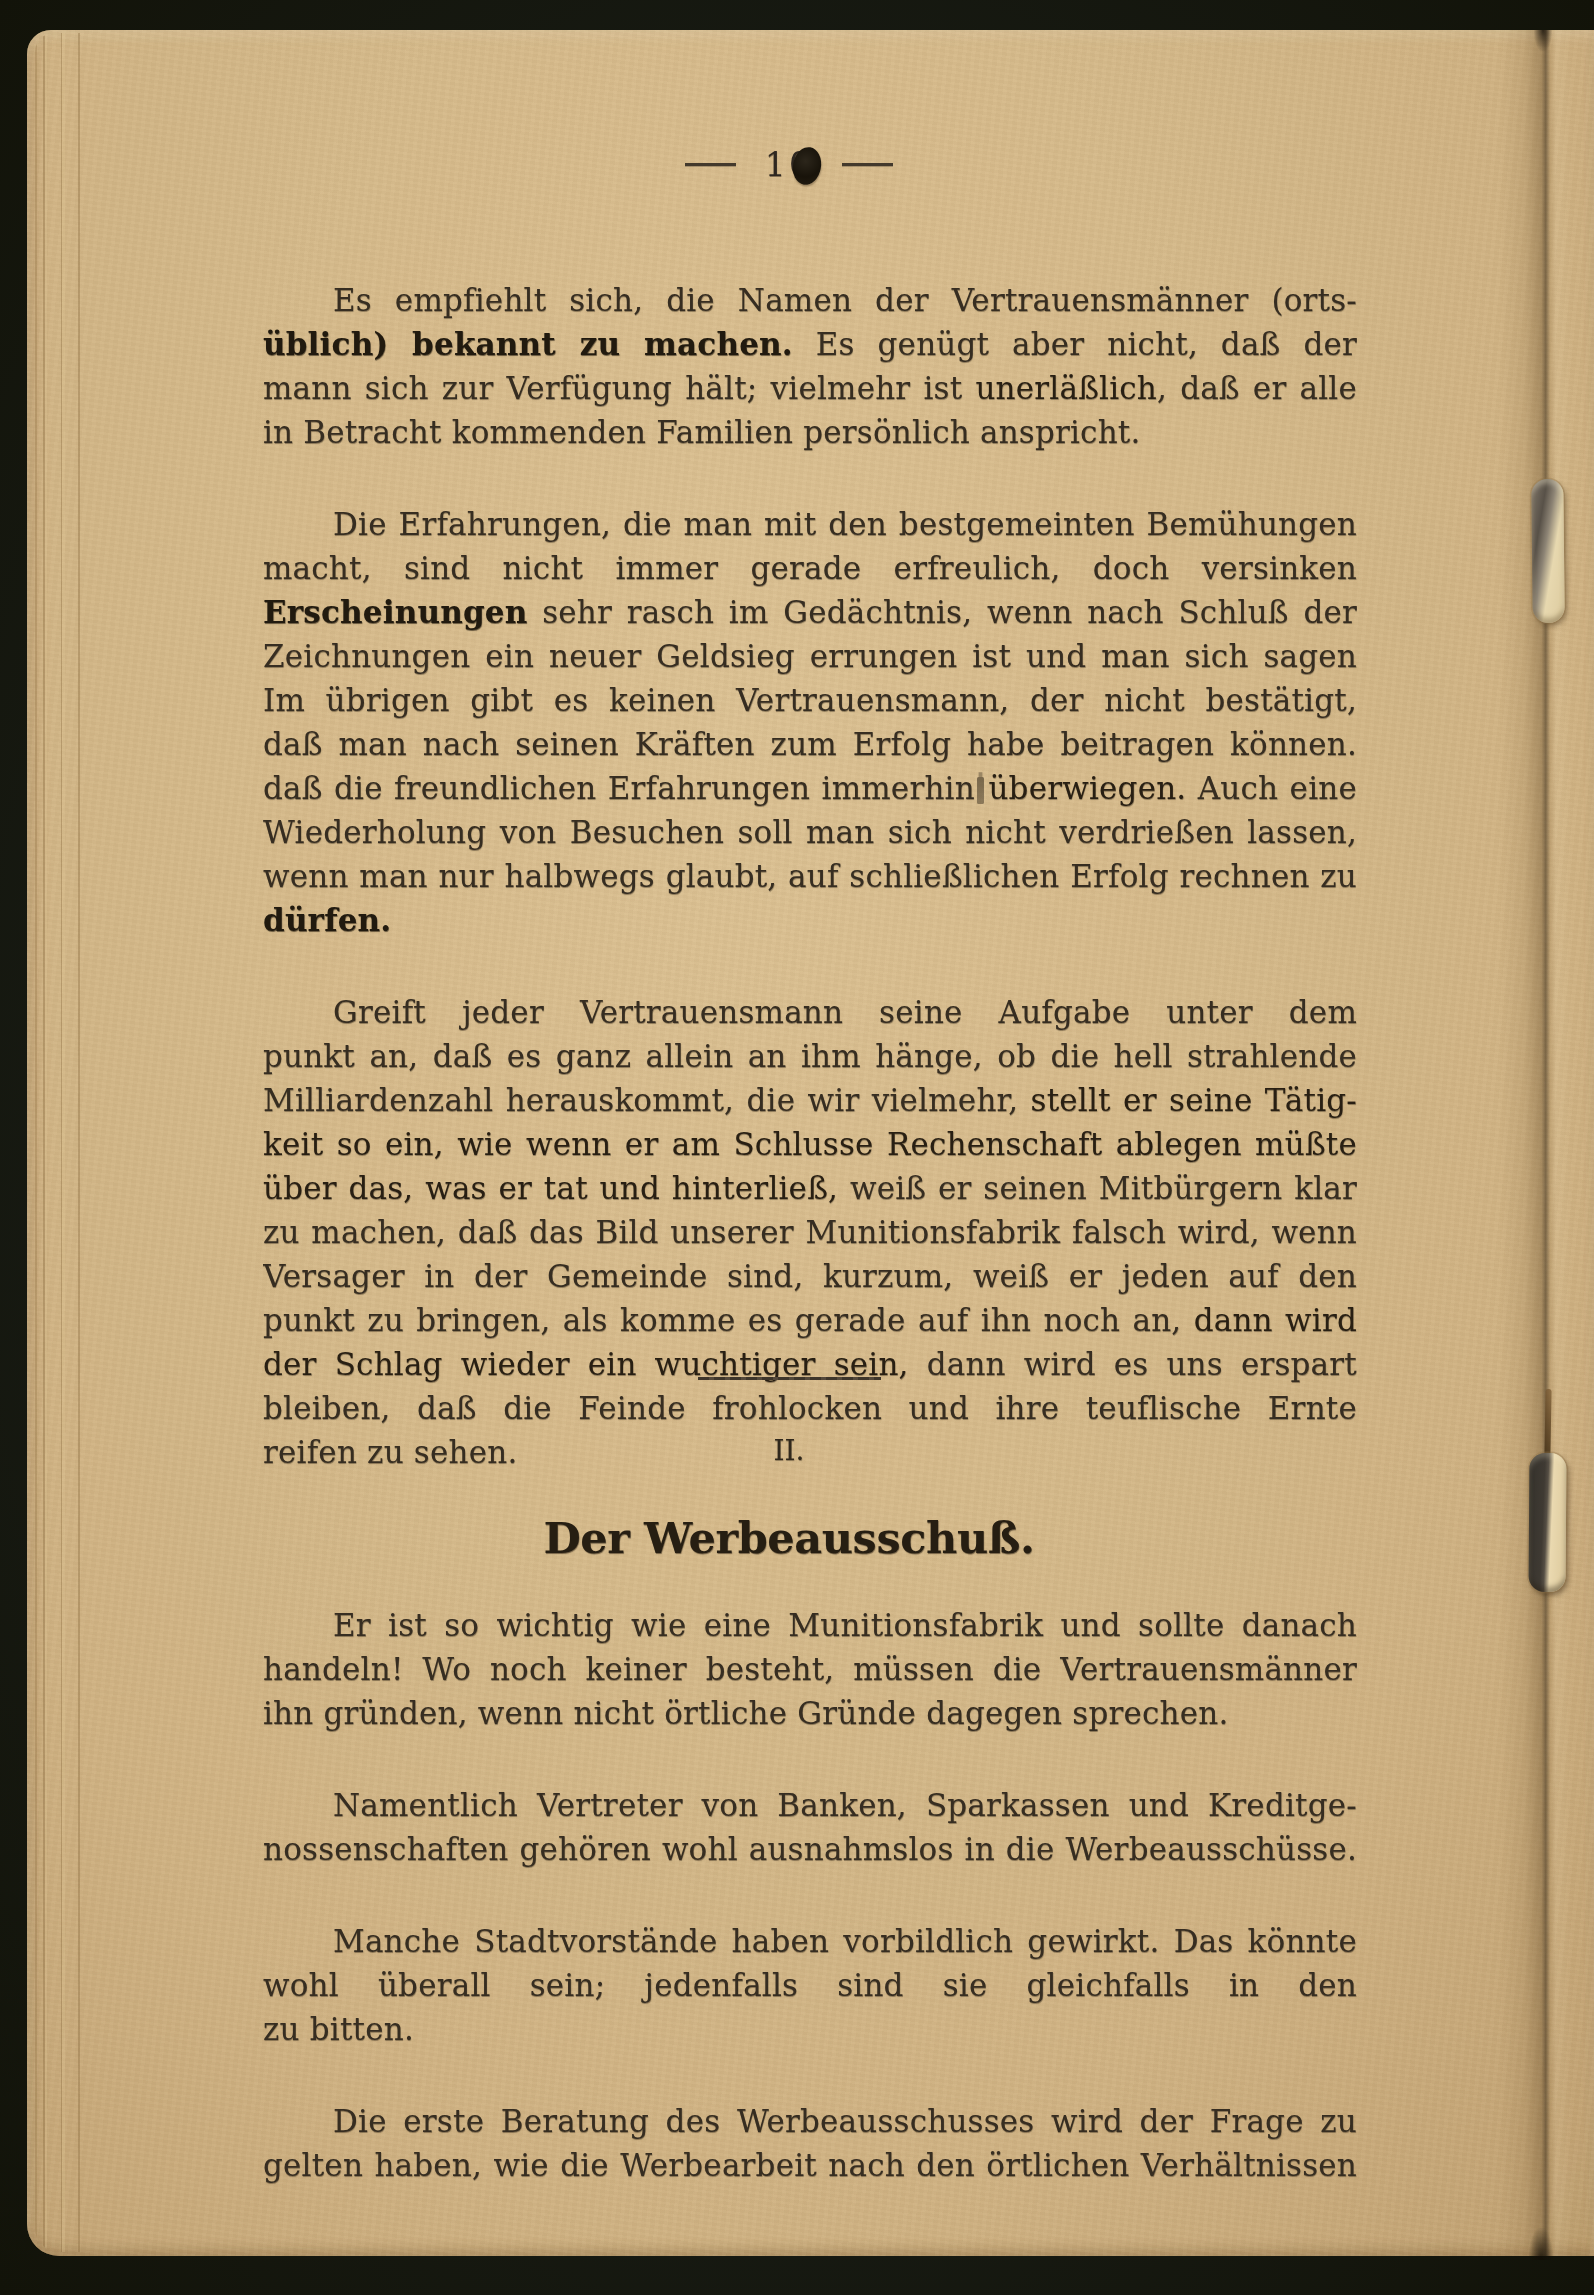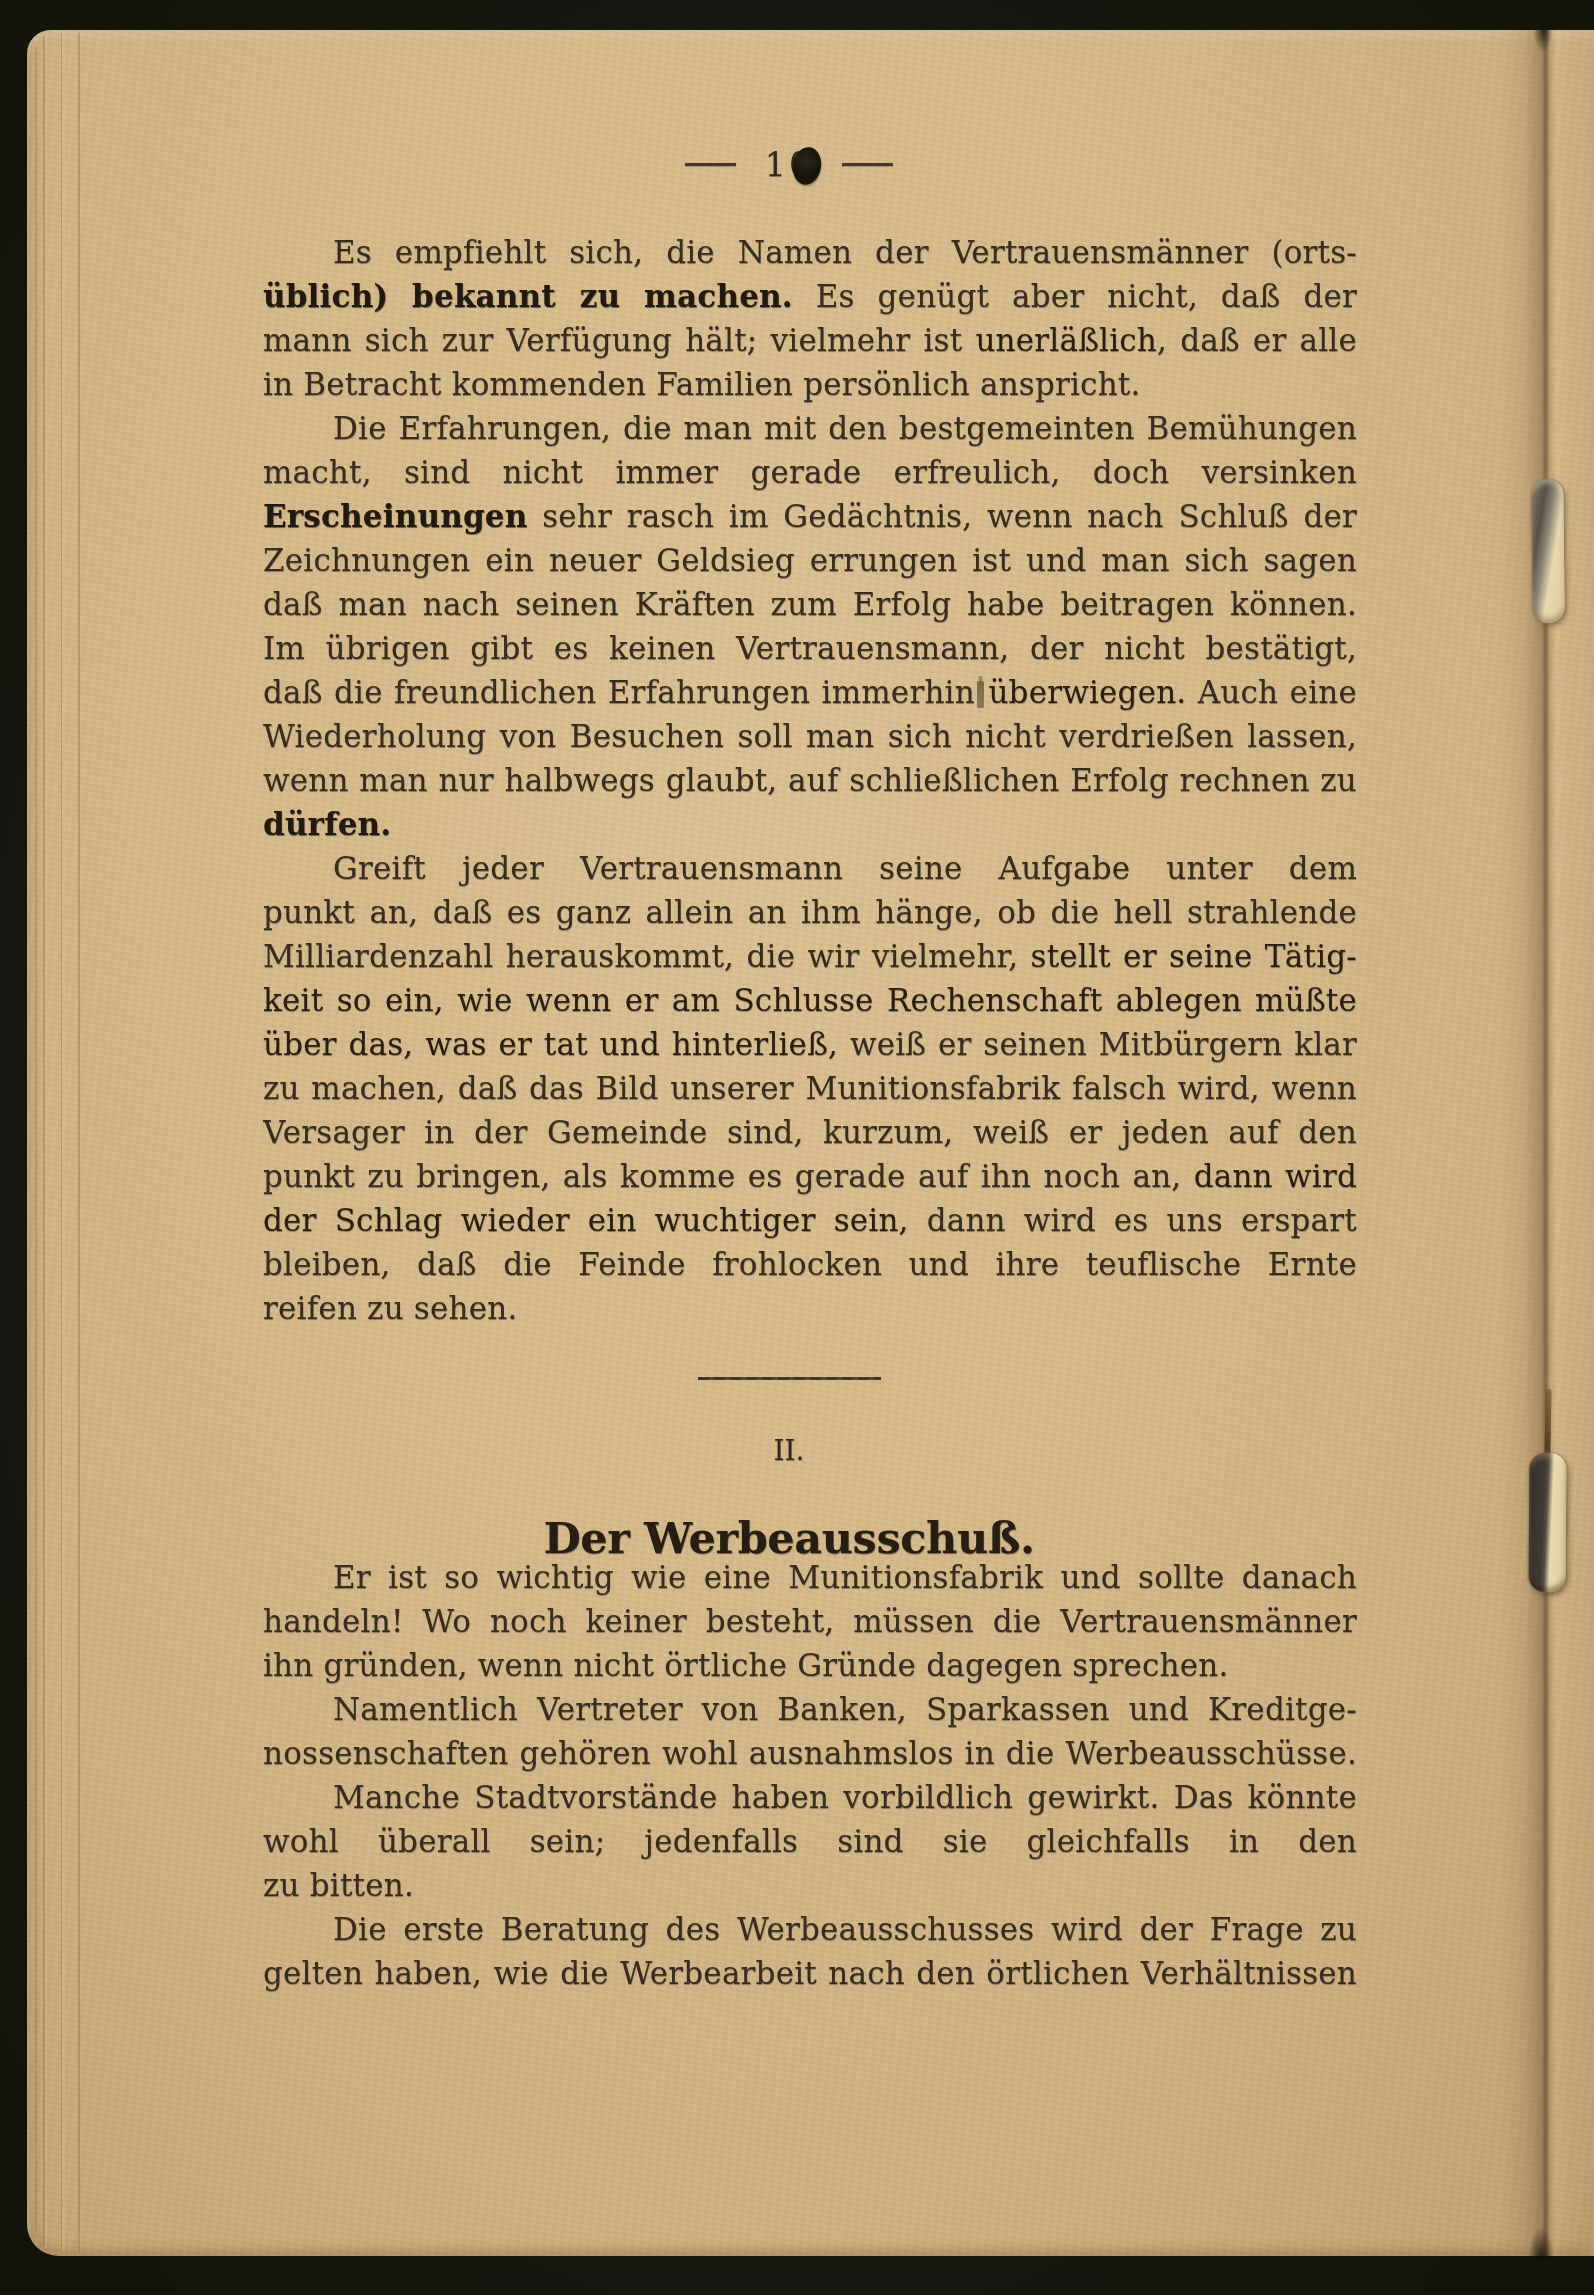--- a/index.html
+++ b/index.html
@@ -97,21 +97,21 @@
   .text-col.sec1{top:230px;}
   .text-col.sec2{top:1555px;}
   .line{
     height:44px;line-height:44px;overflow:hidden;
     font-size:31px;color:#362d21;letter-spacing:0.2px;
     text-align:justify;text-align-last:justify;
     text-shadow:0.3px 0.6px 0.7px rgba(52,40,25,.45);
     white-space:normal;
   }
   .line.no-just{text-align-last:left;}
-  .line.indent{text-indent:70px;}
+  .line.indent{text-indent:70px;margin-top:48px;}
   .line .bold{font-weight:400;color:#281f13;}
   .line .heavy{font-weight:600;color:#211a0f;text-shadow:0.5px 0.6px 0.8px rgba(35,26,14,.6);}
   .smudge{
     display:inline-block;width:7.2px;height:27px;vertical-align:-4.8px;
     margin:0 4px 0 2.4px;border-radius:1.6px;
     background:linear-gradient(180deg,rgba(70,58,40,.65),rgba(50,40,26,.45));
     box-shadow:0 -6.4px 0 -1.6px rgba(70,58,40,.4);
   }
   .divider{
     position:absolute;left:698px;top:1377px;width:183px;height:3.2px;
@@ -159,22 +159,22 @@
           <div class="line indent"><span>Es empfiehlt sich, die Namen der Vertrauensmänner (orts-</span></div>
           <div class="line"><span class="heavy">üblich) bekannt zu machen.</span><span> Es genügt aber nicht, daß der Vertrauens-</span></div>
           <div class="line"><span>mann sich zur Verfügung hält; vielmehr ist </span><span class="bold">unerläßlich</span><span>, daß er alle</span></div>
           <div class="line no-just"><span>in Betracht kommenden Familien persönlich anspricht.</span></div>
         </div>
         <div>
           <div class="line indent"><span>Die Erfahrungen, die man mit den bestgemeinten Bemühungen</span></div>
           <div class="line"><span>macht, sind nicht immer gerade erfreulich, doch versinken dergleichen</span></div>
           <div class="line"><span class="heavy">Erscheinungen</span><span> sehr rasch im Gedächtnis, wenn nach Schluß der</span></div>
           <div class="line"><span>Zeichnungen ein neuer Geldsieg errungen ist und man sich sagen darf,</span></div>
+          <div class="line"><span>Im übrigen gibt es keinen Vertrauensmann, der nicht bestätigt,</span></div>
           <div class="line"><span>daß man nach seinen Kräften zum Erfolg habe beitragen können.</span></div>
-          <div class="line"><span>Im übrigen gibt es keinen Vertrauensmann, der nicht bestätigt,</span></div>
           <div class="line"><span>daß die freundlichen Erfahrungen immerhin</span><span class="smudge"></span><span class="bold">überwiegen.</span><span> Auch eine</span></div>
           <div class="line"><span>Wiederholung von Besuchen soll man sich nicht verdrießen lassen,</span></div>
           <div class="line"><span>wenn man nur halbwegs glaubt, auf schließlichen Erfolg rechnen zu</span></div>
           <div class="line no-just"><span class="heavy">dürfen.</span></div>
         </div>
         <div>
           <div class="line indent"><span>Greift jeder Vertrauensmann seine Aufgabe unter dem Gesichts-</span></div>
           <div class="line"><span>punkt an, daß es ganz allein an ihm hänge, ob die hell strahlende</span></div>
           <div class="line"><span>Milliardenzahl herauskommt, die wir vielmehr, </span><span class="bold">stellt er seine Tätig-</span></div>
           <div class="line"><span class="bold">keit so ein, wie wenn er am Schlusse Rechenschaft ablegen müßte</span></div>

